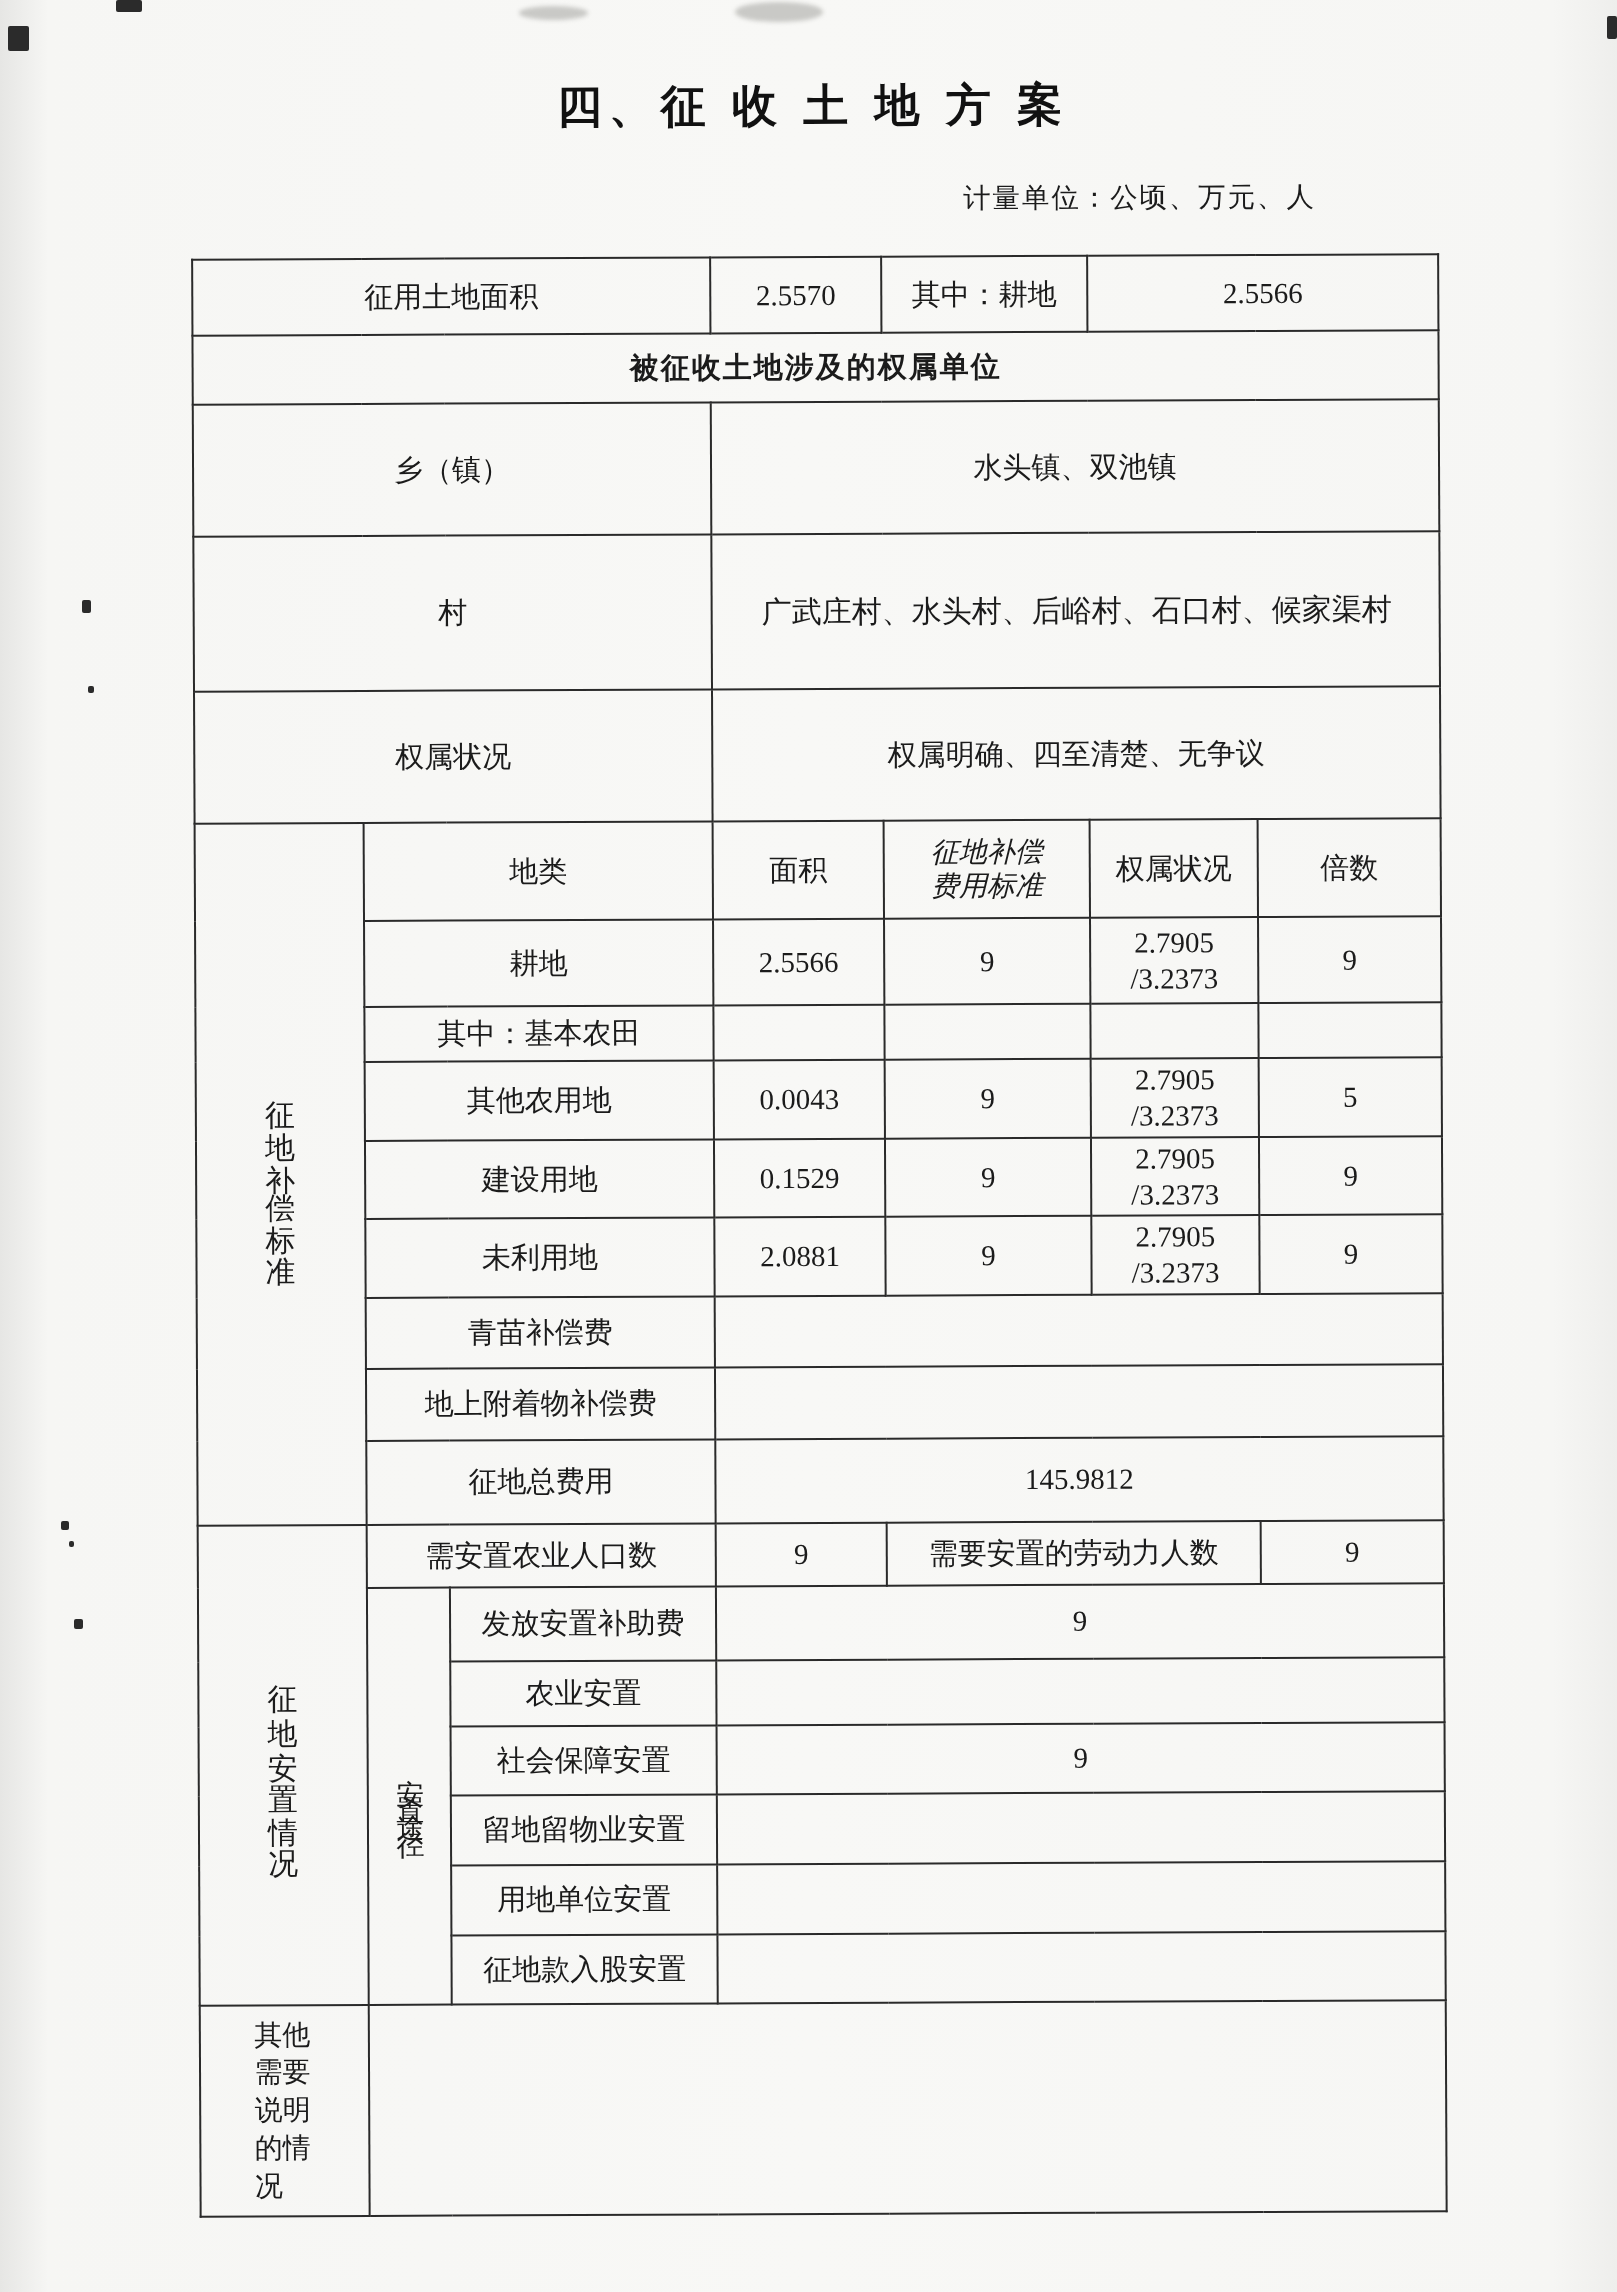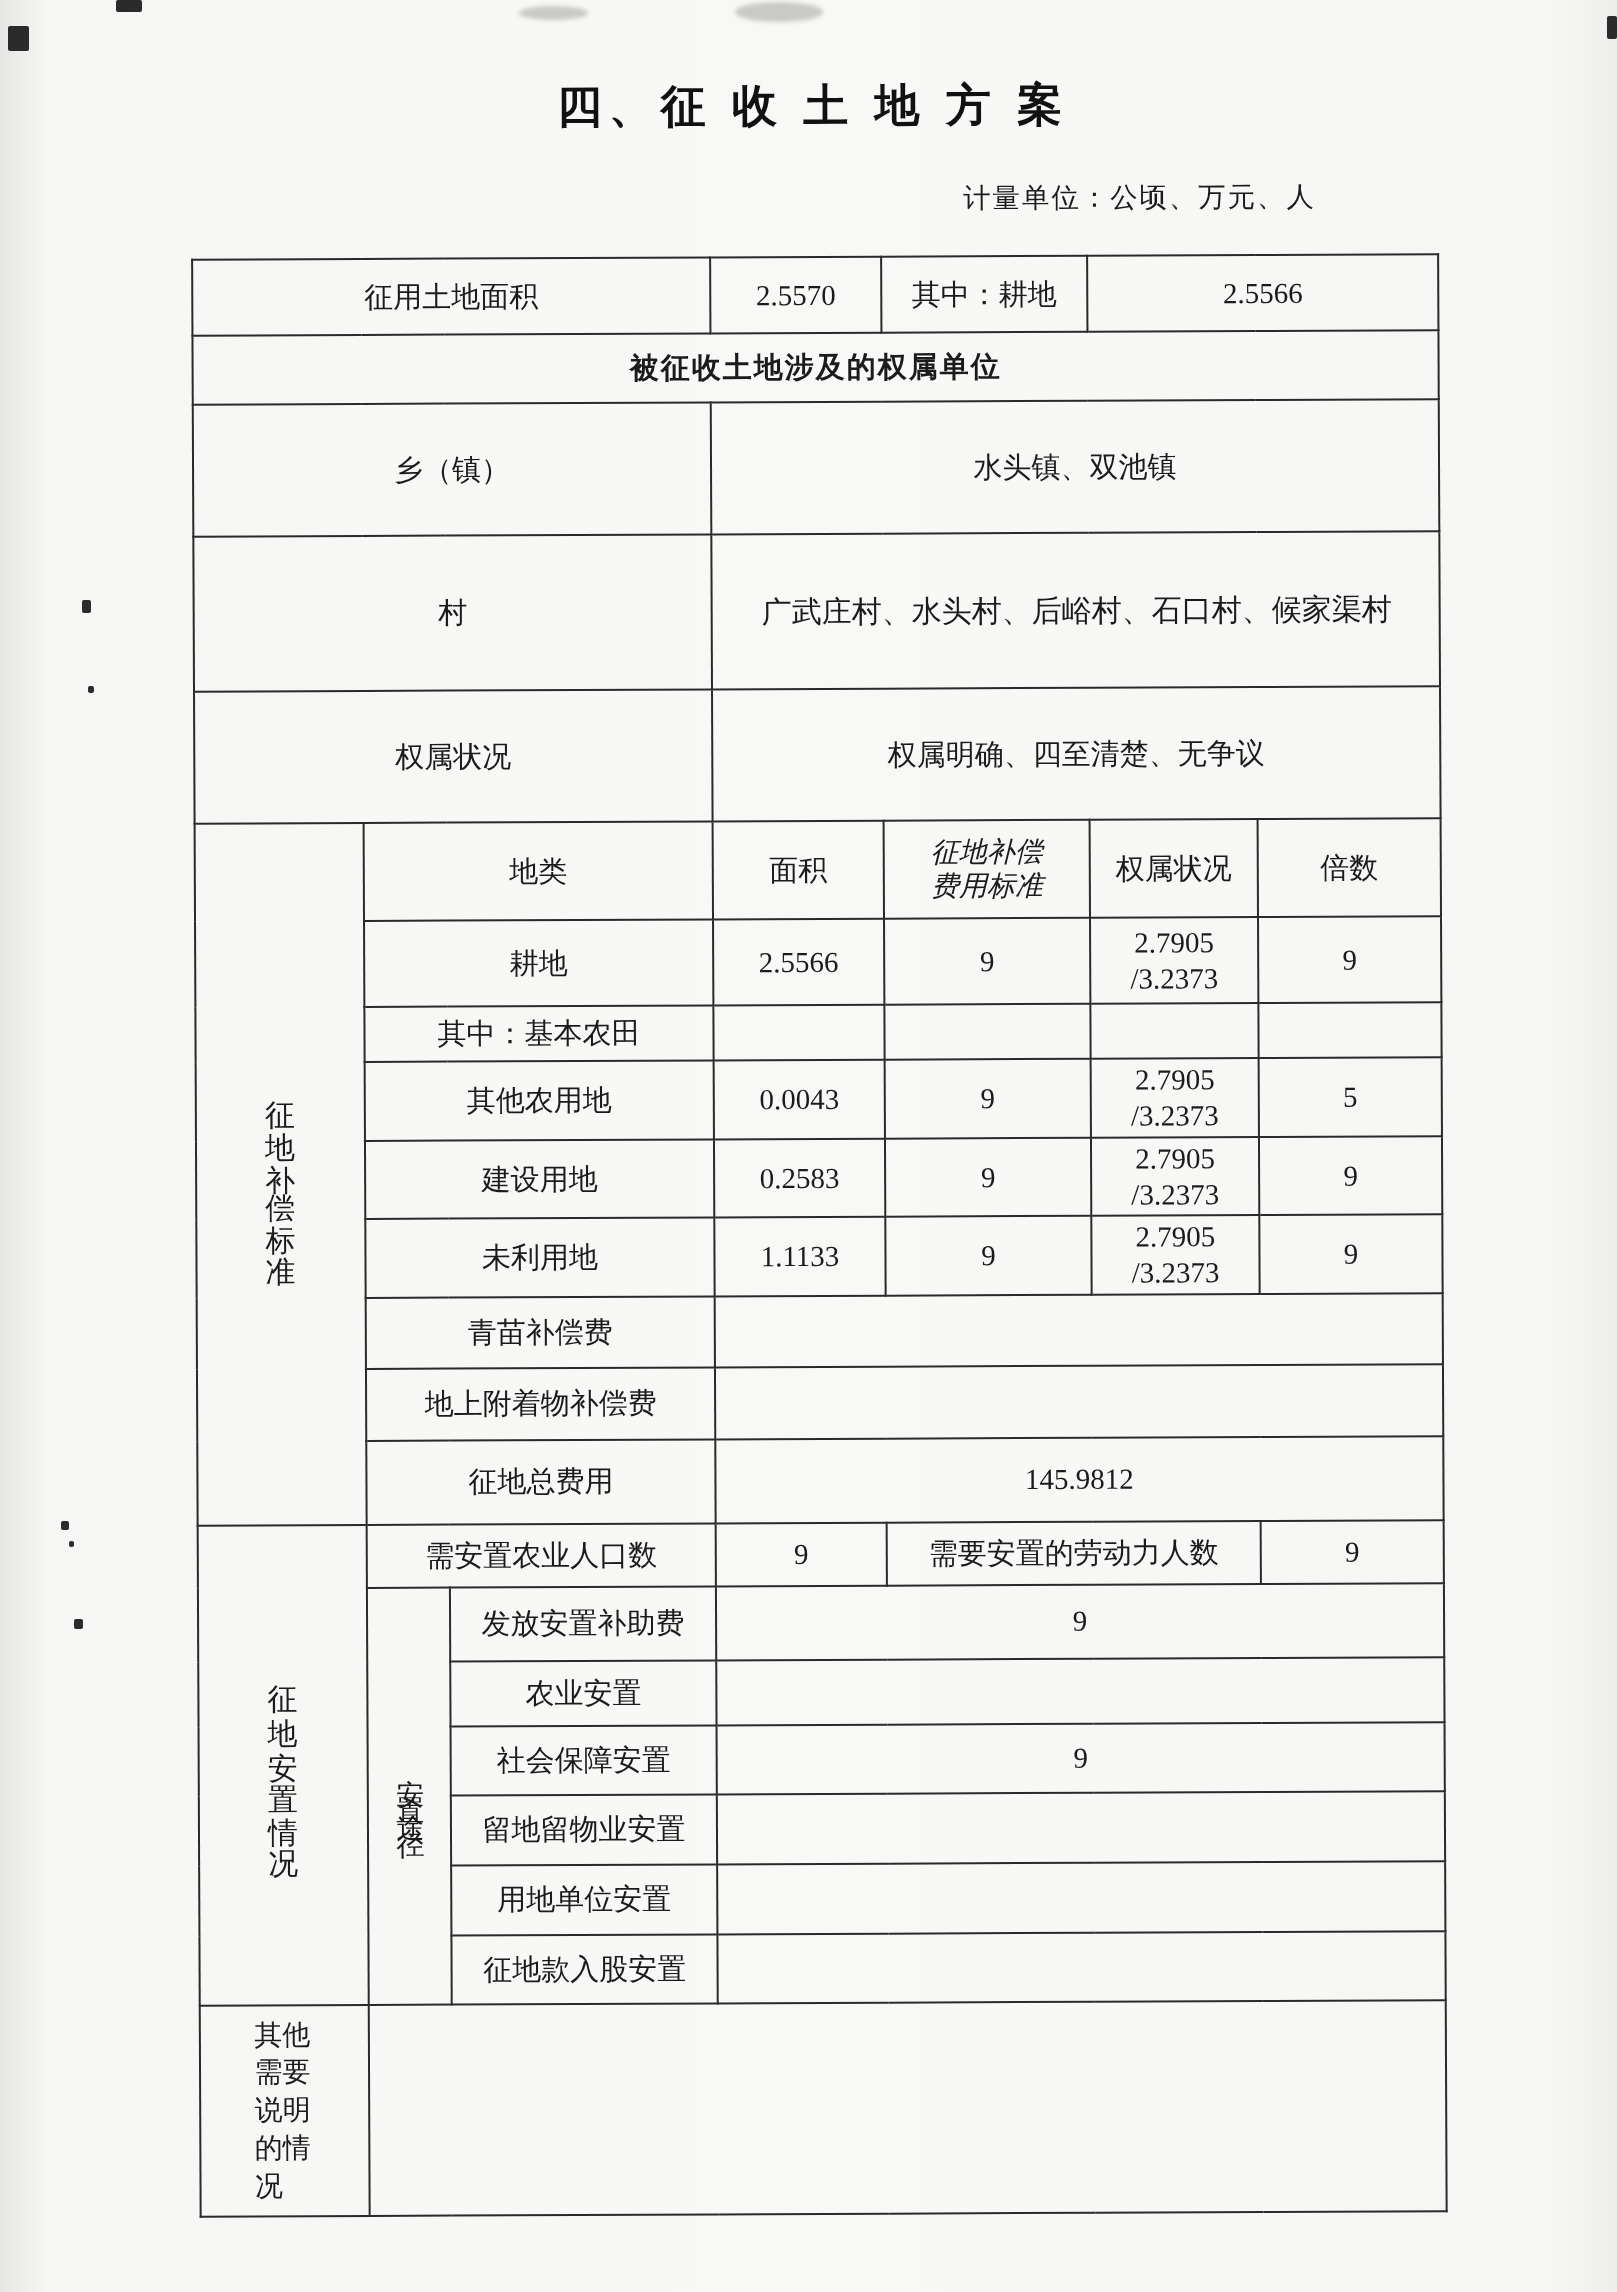--- a/index.html
+++ b/index.html
@@ -143,30 +143,30 @@
       <td colspan="2" class="left">其他农用地</td>
       <td class="num">0.0043</td>
       <td class="num">9</td>
       <td class="prewrap">2.7905
 /3.2373</td>
       <td class="num">5</td>
     </tr>
 
     <tr style="height:78px">
       <td colspan="2" class="left">建设用地</td>
-      <td class="num">0.2583</td>
+      <td class="num">0.1529</td>
       <td class="num">9</td>
       <td class="prewrap">2.7905
 /3.2373</td>
       <td class="num">9</td>
     </tr>
 
     <tr style="height:78px">
       <td colspan="2" class="left">未利用地</td>
-      <td class="num">1.1133</td>
+      <td class="num">2.0881</td>
       <td class="num">9</td>
       <td class="prewrap">2.7905
 /3.2373</td>
       <td class="num">9</td>
     </tr>
 
     <tr style="height:71px">
       <td colspan="2">青苗补偿费</td>
       <td colspan="4"></td>
     </tr>

